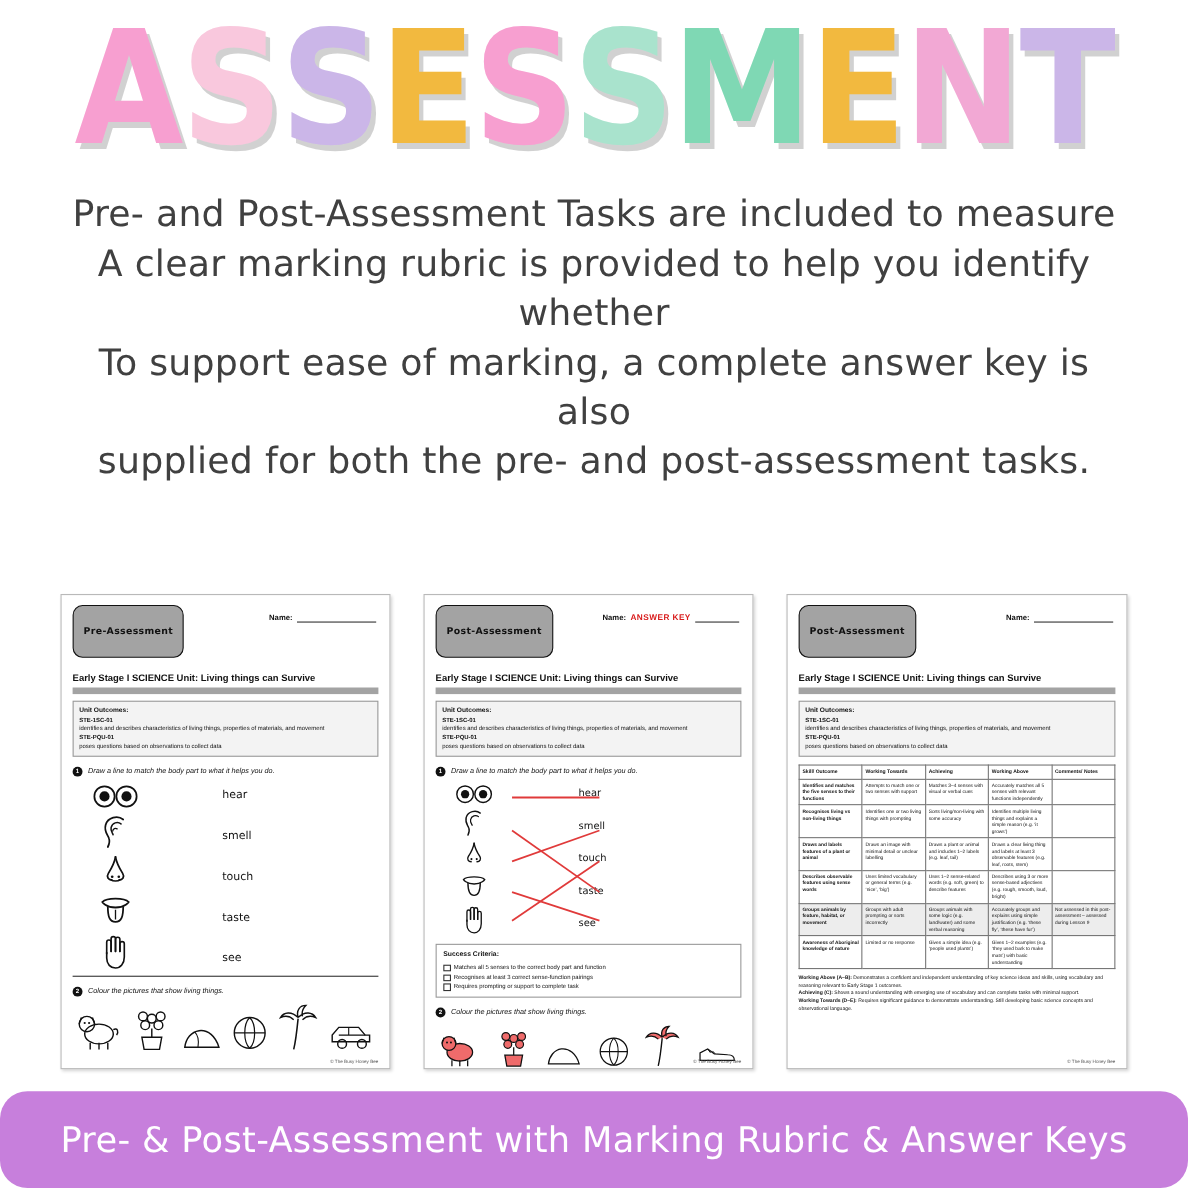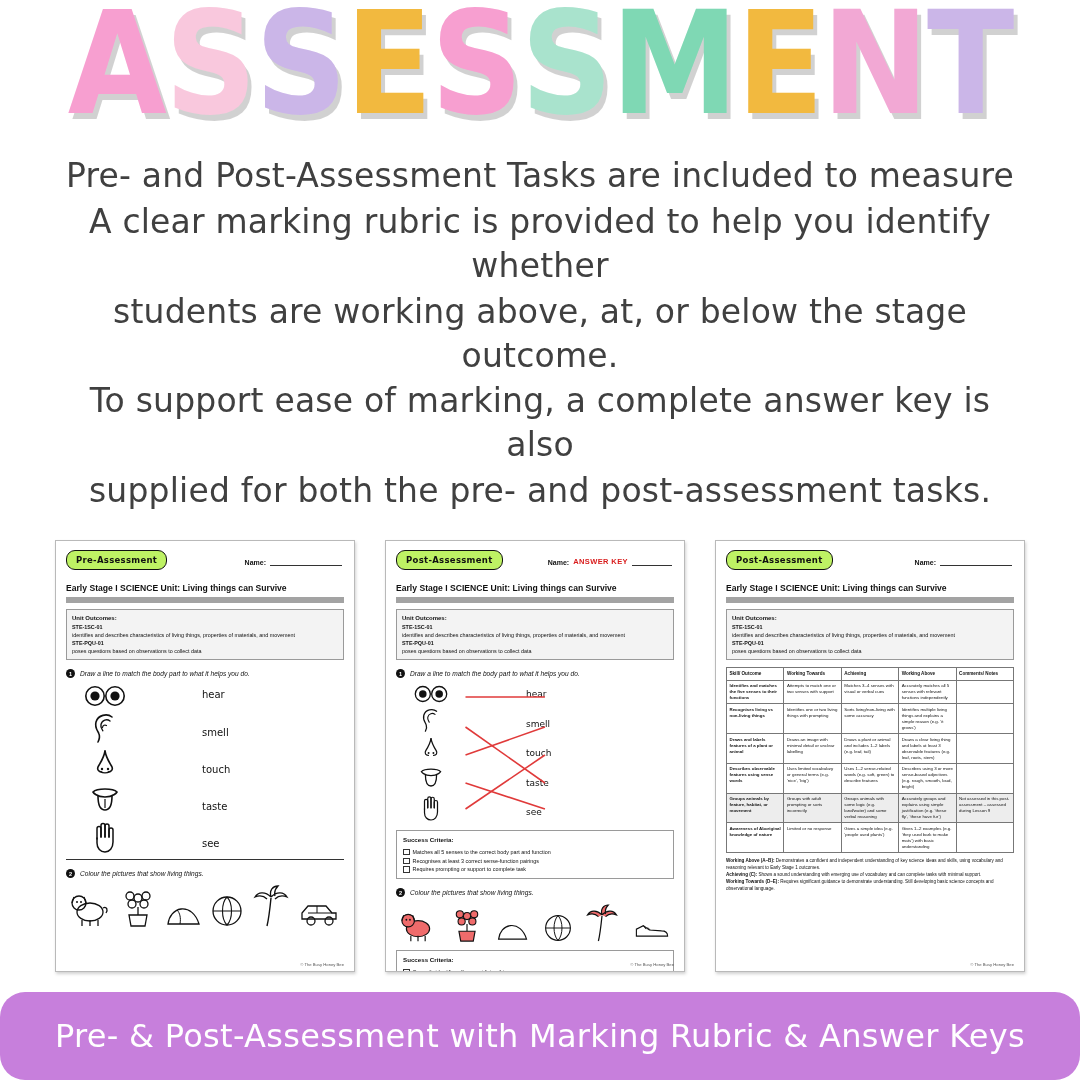--- a/index.html
+++ b/index.html
@@ -8,20 +8,21 @@
     background:#ffffff;
     font-family:"Liberation Sans", sans-serif;
     overflow:hidden;
     position:relative;
   }
 
   
   .title-wrap{
     width:100%;
     text-align:center;
+    padding-top:18px;
     line-height:1;
   }
   .title{
     font-family:"DejaVu Sans", sans-serif;
     font-weight:bold;
     font-size:128px;
     letter-spacing:-2px;
     display:inline-block;
     white-space:nowrap;
   }
@@ -66,26 +67,26 @@
     padding:9px 10px 6px 10px;
     box-sizing:border-box;
     overflow:hidden;
   }
   .sheet-wide{width:310px;}
 
   .tag{
     display:inline-block;
     border:1.4px solid #111;
     border-radius:9px;
-    padding:4px 9px;
+    padding:18px 9px;
     font-weight:bold;
     font-size:8.5px;
     font-family:"DejaVu Sans", sans-serif;
     letter-spacing:.3px;
-    background:#bef264;
+    background:#a3a3a3;
   }
   .name-row{
     position:absolute;right:12px;top:15px;
     font-size:7px;font-weight:bold;
     display:flex;align-items:flex-end;gap:4px;
   }
   .name-line{display:inline-block;width:72px;border-bottom:1px solid #333;height:9px;}
   .answer-key{
     color:#d91c1c;font-weight:bold;font-size:7.5px;letter-spacing:.4px;
   }
@@ -176,21 +177,20 @@
 </head>
 <body>
 
 <div class="title-wrap">
   <div class="title" id="title"><span style="color: rgb(247, 159, 208);">A</span><span style="color: rgb(249, 200, 221);">S</span><span style="color: rgb(203, 182, 232);">S</span><span style="color: rgb(242, 185, 63);">E</span><span style="color: rgb(247, 159, 208);">S</span><span style="color: rgb(169, 227, 205);">S</span><span style="color: rgb(127, 216, 180);">M</span><span style="color: rgb(242, 185, 63);">E</span><span style="color: rgb(242, 168, 212);">N</span><span style="color: rgb(203, 182, 232);">T</span></div>
 </div>
 
 <div class="blurb" id="blurb">
     <p>Pre- and Post-Assessment Tasks are included to measure</p>
     <p>A clear marking rubric is provided to help you identify whether</p>
-    <p>students are working above, at, or below the stage outcome.</p>
     <p>To support ease of marking, a complete answer key is also</p>
     <p>supplied for both the pre- and post-assessment tasks.</p>
   </div>
 
 <div class="sheets">
 
   <div class="sheet">
     <span class="tag">Pre-Assessment</span>
     <div class="name-row">
       <span>Name:</span>

